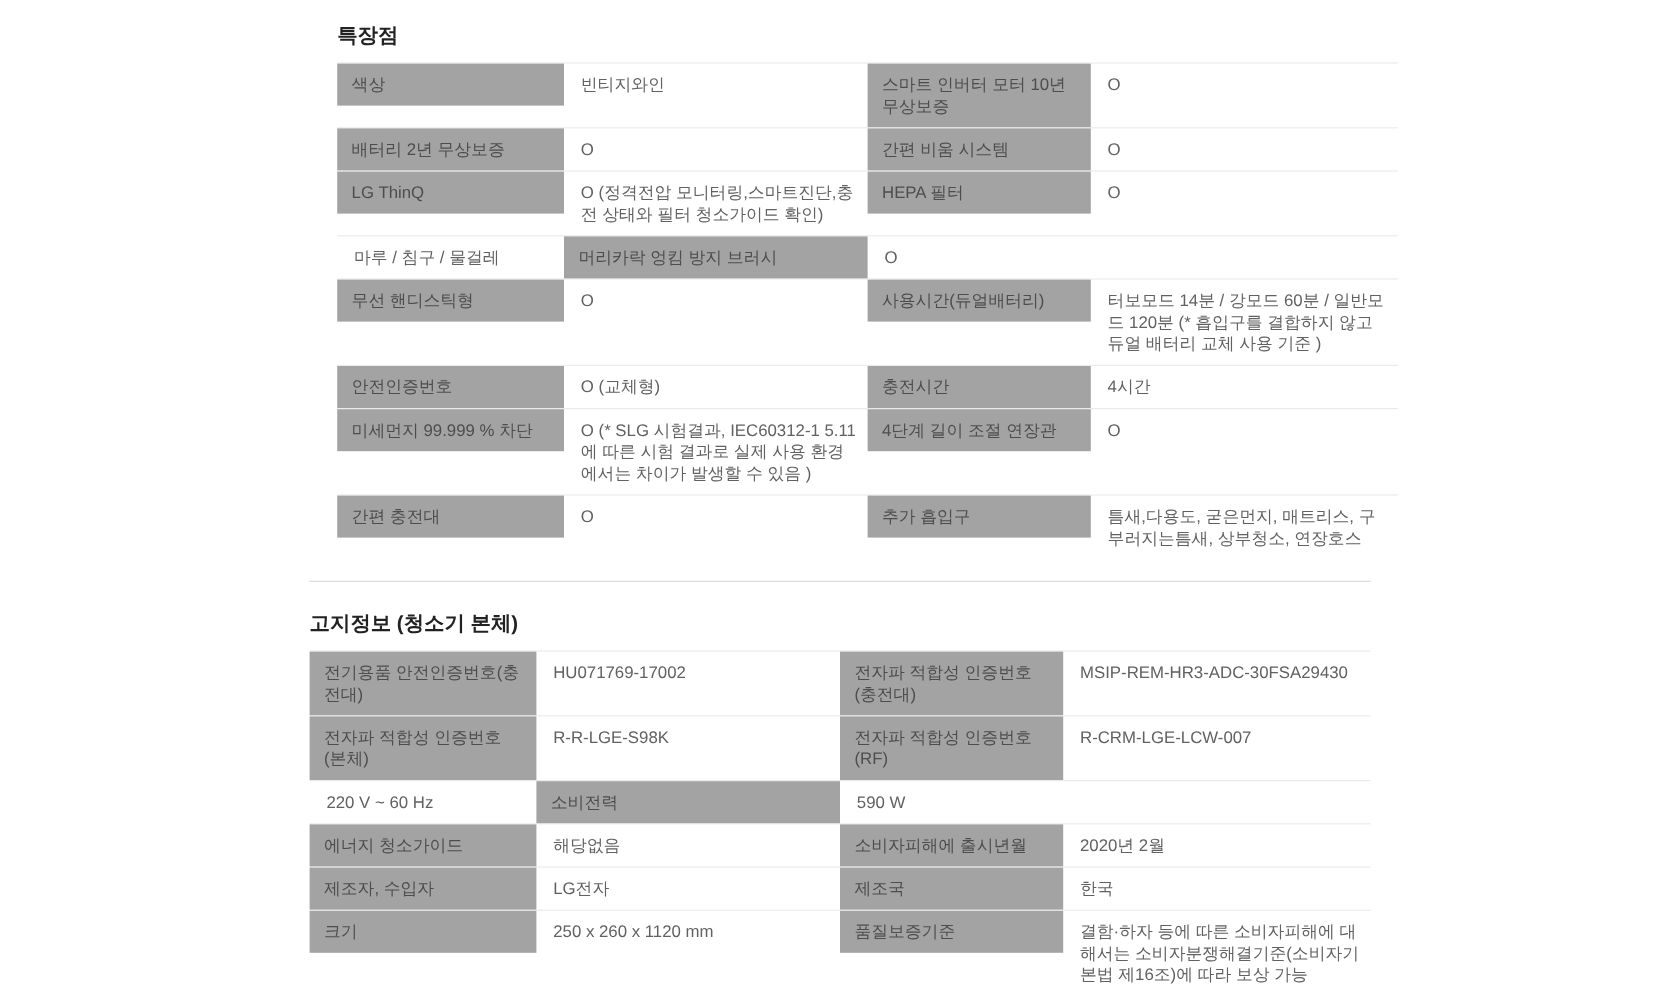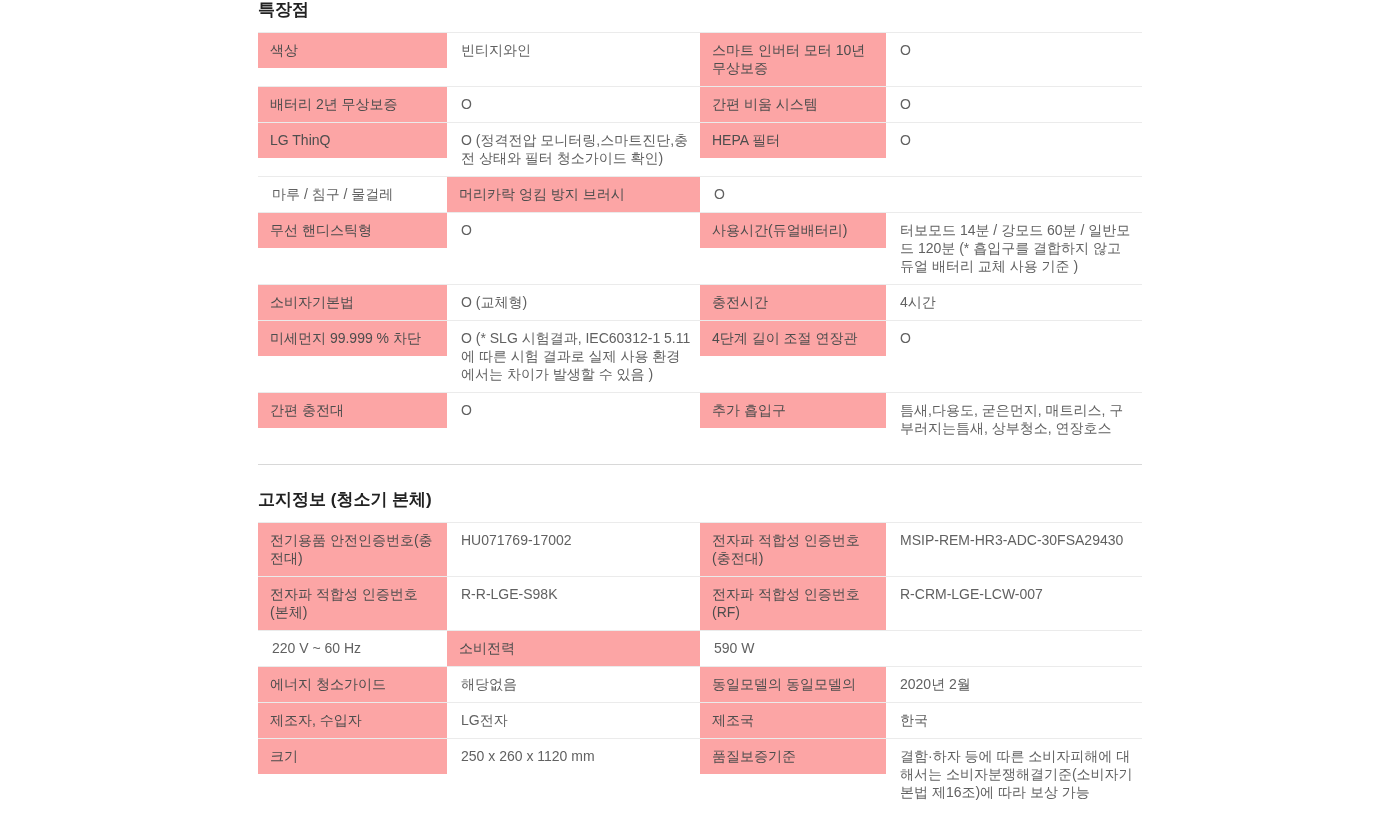--- a/index.html
+++ b/index.html
@@ -6,32 +6,32 @@
   body{
     width:1400px;height:837px;overflow:hidden;
     font-family:"Liberation Sans","DejaVu Sans",sans-serif;
     -webkit-font-smoothing:antialiased;
   }
   .content{margin-left:258px;width:884px;}
   .section-title{
     font-size:17px;font-weight:bold;color:#222;
     margin:0 0 12px 0;line-height:20px;
   }
-  .features-section{}
+  .features-section{padding-top:20px;margin-left:23px;}
   .spec-table{width:884px;}
   .spec-row{
     display:grid;
     grid-template-columns:189px 253px 186px 256px;
     align-items:start;
     border-top:1px solid #ebebeb;
     min-height:36px;
     box-sizing:border-box;
   }
   .label-cell{
-    background:#fca5a5;
+    background:#a3a3a3;
     padding:8px 12px 9px 12px;
     font-size:14px;line-height:18px;color:#4d4d4d;
     box-sizing:border-box;width:100%;
     word-break:break-word;
   }
   .value-cell{
     padding:8px 8px 9px 14px;
     font-size:14px;line-height:18px;color:#616161;
     box-sizing:border-box;
     word-break:break-word;
@@ -73,21 +73,21 @@
           <div class="label-cell">머리카락 엉킴 방지 브러시</div>
           <div class="value-cell">O</div>
         </div>
         <div class="spec-row">
           <div class="label-cell">무선 핸디스틱형</div>
           <div class="value-cell">O</div>
           <div class="label-cell">사용시간(듀얼배터리)</div>
           <div class="value-cell">터보모드 14분 / 강모드 60분 / 일반모드 120분 (* 흡입구를 결합하지 않고 듀얼 배터리 교체 사용 기준 )</div>
         </div>
         <div class="spec-row">
-          <div class="label-cell">소비자기본법</div>
+          <div class="label-cell">안전인증번호</div>
           <div class="value-cell">O (교체형)</div>
           <div class="label-cell">충전시간</div>
           <div class="value-cell">4시간</div>
         </div>
         <div class="spec-row">
           <div class="label-cell">미세먼지 99.999 % 차단</div>
           <div class="value-cell">O (* SLG 시험결과, IEC60312-1 5.11에 따른 시험 결과로 실제 사용 환경에서는 차이가 발생할 수 있음 )</div>
           <div class="label-cell">4단계 길이 조절 연장관</div>
           <div class="value-cell">O</div>
         </div>
@@ -118,21 +118,21 @@
           <div class="value-cell">R-CRM-LGE-LCW-007</div>
         </div>
         <div class="spec-row">
           <div class="value-cell">220 V ~ 60 Hz</div>
           <div class="label-cell">소비전력</div>
           <div class="value-cell">590 W</div>
         </div>
         <div class="spec-row">
           <div class="label-cell">에너지 청소가이드</div>
           <div class="value-cell">해당없음</div>
-          <div class="label-cell">동일모델의 동일모델의</div>
+          <div class="label-cell">소비자피해에 출시년월</div>
           <div class="value-cell">2020년 2월</div>
         </div>
         <div class="spec-row">
           <div class="label-cell">제조자, 수입자</div>
           <div class="value-cell">LG전자</div>
           <div class="label-cell">제조국</div>
           <div class="value-cell">한국</div>
         </div>
         <div class="spec-row">
           <div class="label-cell">크기</div>

